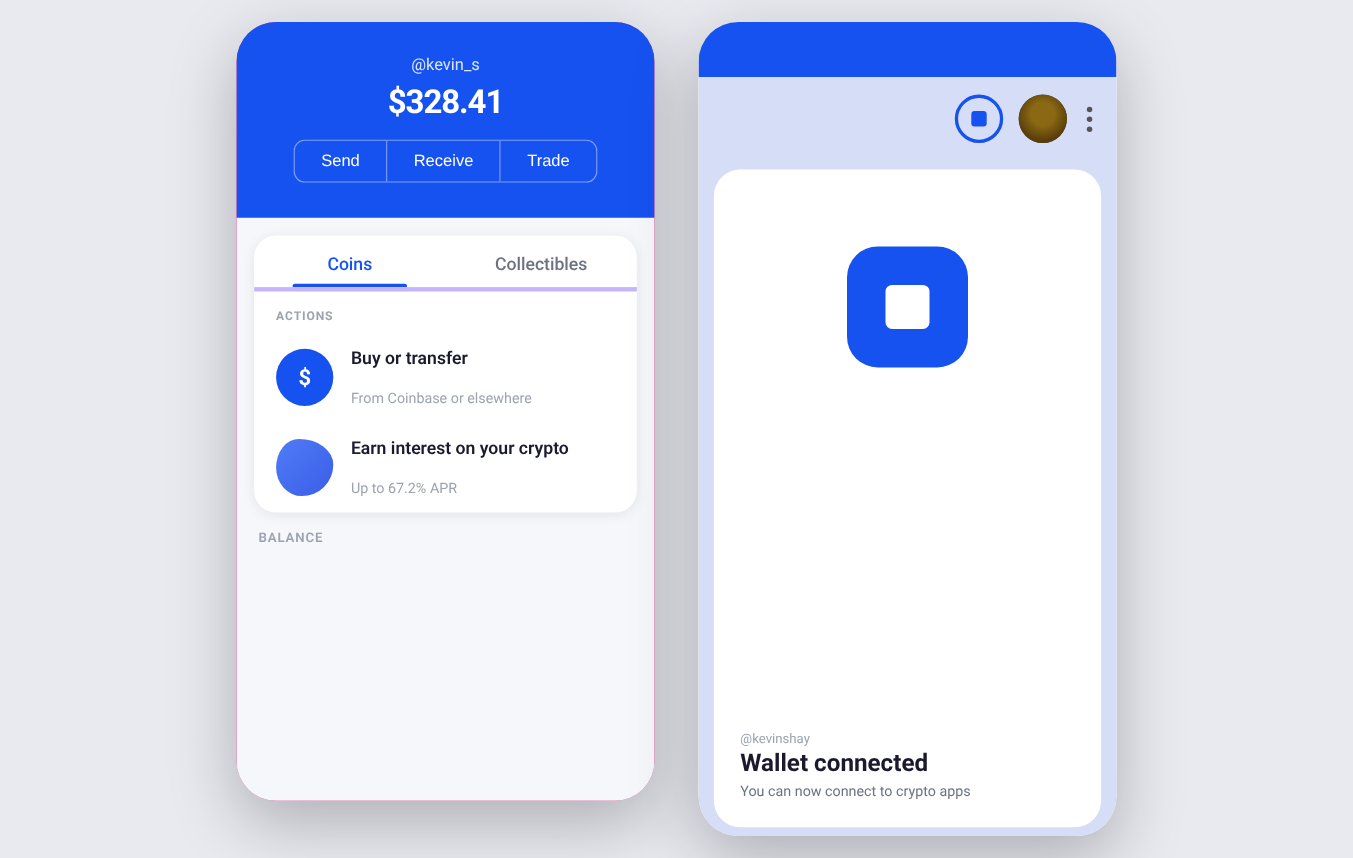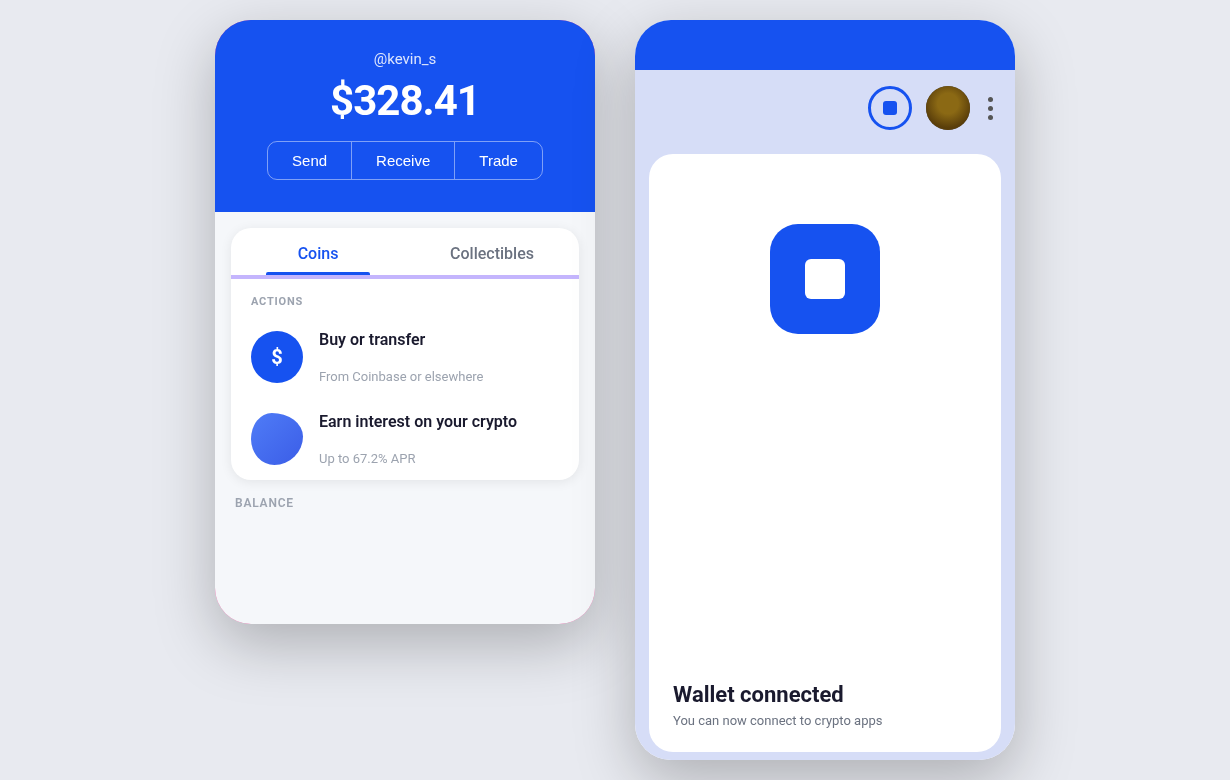--- a/index.html
+++ b/index.html
@@ -18,21 +18,21 @@
       display: flex;
       gap: 40px;
       align-items: flex-start;
       justify-content: center;
       padding: 20px;
     }
 
     
     .phone-left {
       width: 380px;
-      height: 604px;
+      height: 708px;
       background: #ec4899;
       border-radius: 36px;
       overflow: hidden;
       box-shadow: 0 20px 60px rgba(0,0,0,0.25);
       display: flex;
       flex-direction: column;
     }
 
     .phone-header-blue {
       background: #1652f0;
@@ -44,21 +44,21 @@
     }
 
     .username {
       color: rgba(255,255,255,0.85);
       font-size: 15px;
       font-weight: 400;
     }
 
     .balance-amount {
       color: #ffffff;
-      font-size: 42px;
+      font-size: 30px;
       font-weight: 700;
       letter-spacing: -1px;
     }
 
     .action-buttons {
       display: flex;
       gap: 0;
       border: 1.5px solid rgba(255,255,255,0.45);
       border-radius: 10px;
       overflow: hidden;
@@ -390,19 +390,20 @@
           <div class="dot"></div>
         </div>
       </div>
 
       <div class="wallet-card">
         <div class="coinbase-logo-big">
           <div class="inner-square"></div>
         </div>
 
         <div class="wallet-info">
+          <div class="wallet-username">@kevinshay</div>
           <div class="wallet-connected-title">Wallet connected</div>
           <div class="wallet-connected-sub">You can now connect to crypto apps</div>
         </div>
       </div>
     </div>
   </div>
 </div>
 
 </body></html>

